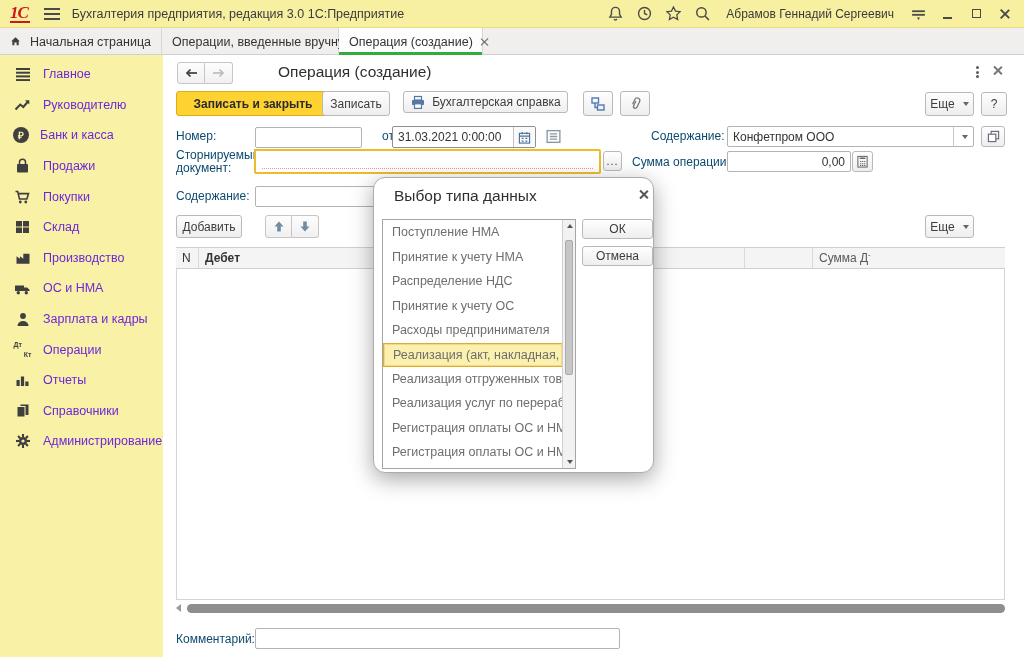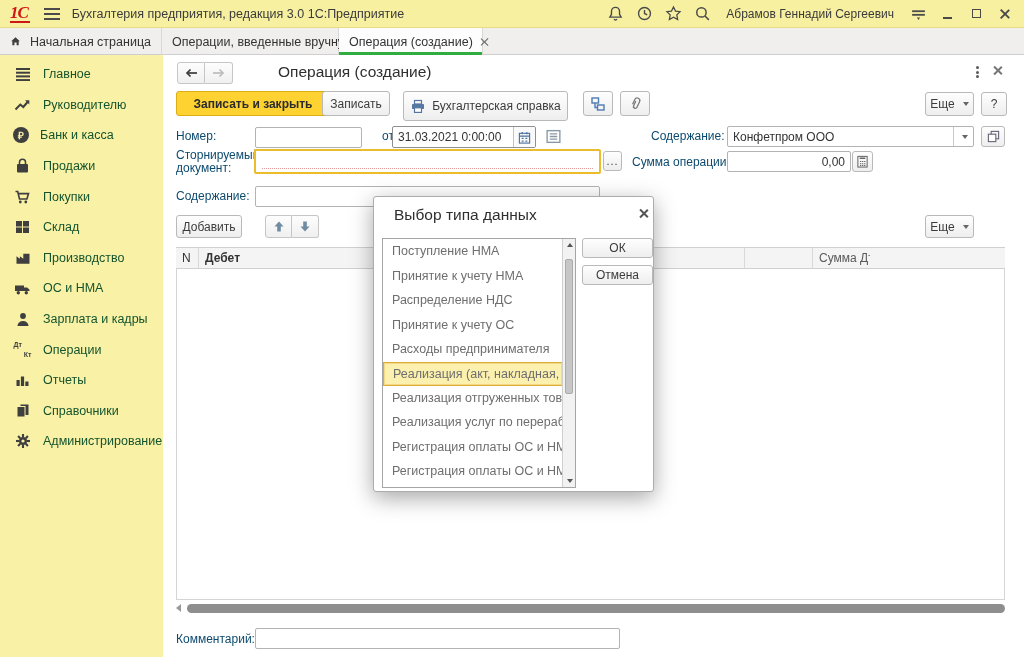--- a/index.html
+++ b/index.html
@@ -39,21 +39,21 @@
   .tab .tclose::before,.tab .tclose::after { content:""; position:absolute; left:3.4px; top:-1px;
          width:1.4px; height:10px; background:#666; }
   .tab .tclose::before{ transform:rotate(45deg);} .tab .tclose::after{ transform:rotate(-45deg);}
   .tab.active { background:#fdfdfd; }
   .tab.active::after { content:""; position:absolute; left:0; right:0; bottom:0; height:3px; background:#2fae3f; }
 
   
   .sidebar { position:absolute; left:0; top:55px; width:163px; bottom:0; background:#f8f1a6; padding-top:4px; }
   .sb-item { height:30.6px; display:flex; align-items:center; padding-left:13px; cursor:pointer; }
   .sb-ico { width:19px; height:18px; margin-right:11px; display:flex; align-items:center; justify-content:center; }
-  .sb-label { font-size:12.5px; color:#14532d;text-align:right; }
+  .sb-label { font-size:12.5px; color:#6d28d9;text-align:right; }
   .dtkt { position:relative; width:18px; height:17px; font-size:7px; font-weight:bold; color:#3f3f3f; }
   .dtkt b { position:absolute; left:0; top:0; } .dtkt i { position:absolute; right:0; bottom:0; font-style:normal; font-weight:bold; }
 
   
   .main { position:absolute; left:163px; top:55px; right:0; bottom:0; background:#fff; }
 
   .doc-title { position:absolute; left:115px; top:8px; font-size:15.5px; color:#2f2f2f; }
   .navgrp { position:absolute; left:14px; top:7px; display:flex; }
   .navbtn { width:28px; height:22px; background:linear-gradient(#fdfdfd,#f0f0f0);
             border:1px solid #c6c6c6; display:flex; align-items:center; justify-content:center; cursor:pointer; }
@@ -66,21 +66,21 @@
 
   .btn { display:inline-flex; align-items:center; justify-content:center; gap:6px;
          background:linear-gradient(#fefefe,#eeeeee); border:1px solid #b9b9b9; border-radius:3px;
          font-size:12px; color:#3c3c3c; cursor:pointer; white-space:nowrap; }
   .btn-primary { background:#fdd231; border-color:#d9ae17; font-weight:bold; color:#2b2b2b; }
   .caret { width:0; height:0; border-left:3.5px solid transparent; border-right:3.5px solid transparent;
            border-top:4px solid #666; margin-left:2px; }
 
   .cmd-saveclose { position:absolute; left:13px; top:36px; width:154px; height:25px; }
   .cmd-save     { position:absolute; left:159px; top:36px; width:68px; height:25px; }
-  .cmd-acct     { position:absolute; left:240px; top:36px; width:165px; height:30px; }
+  .cmd-acct     { position:absolute; left:240px; top:36px; width:165px; height:22px; }
   .cmd-struct   { position:absolute; left:420px; top:36px; width:30px; height:25px; }
   .cmd-clip     { position:absolute; left:457px; top:36px; width:30px; height:25px; }
   .cmd-more     { position:absolute; left:762px; top:37px; width:49px; height:24px; }
   .cmd-help     { position:absolute; left:818px; top:37px; width:26px; height:24px; }
 
   .flabel { position:absolute; font-size:12px; color:#0c4a6e; }
   .finput { position:absolute; background:#fff; border:1px solid #b3b3b3; border-radius:2px; height:21px;
             font-size:12px; color:#333; padding:0 5px; font-family:"Liberation Sans",sans-serif; }
   input.finput { outline:none; }
 
@@ -123,22 +123,22 @@
            border-left:1px solid #d5d5d5; border-right:1px solid #d5d5d5; border-bottom:1px solid #d5d5d5; }
   .hscroll { position:absolute; left:13px; top:547px; width:829px; height:12px; display:flex; align-items:center; }
   .hs-arrow { width:0; height:0; border-top:4px solid transparent; border-bottom:4px solid transparent;
               border-right:5px solid #9a9a9a; margin-right:6px; cursor:pointer; }
   .hs-thumb { height:9px; flex:1; background:#8e8e8e; border-radius:5px; cursor:pointer; }
 
   .comment-label { left:13px; top:577px; }
   .comment-input { left:92px; top:573px; width:365px; }
 
   
-  .dialog { position:absolute; left:373px; top:196px; width:281px; height:296px; background:#fff;
-            border:1px solid #acacac; border-radius:3px; box-shadow:0 6px 22px rgba(0,0,0,.35); z-index:40; }
+  .dialog { position:absolute; left:373px; top:177px; width:281px; height:296px; background:#fff;
+            border:1px solid #acacac; border-radius:12px; box-shadow:0 6px 22px rgba(0,0,0,.35); z-index:40; }
   .dlg-title { position:absolute; left:20px; top:9px; font-size:15.5px; color:#2f2f2f; }
   .dlg-close { position:absolute; right:14px; top:12px; cursor:pointer; }
   .dlg-close .x-icon::before,.dlg-close .x-icon::after{ background:#555; height:11px; }
   .dlg-list { position:absolute; left:8px; top:41px; width:194px; height:250px; border:1px solid #a5a5a5;
               background:#fff; overflow:hidden; }
   .dlg-item { height:24.5px; display:flex; align-items:center; padding-left:9px; font-size:12.5px;
               color:#6e6e6e; cursor:pointer; white-space:nowrap; overflow:hidden; width:180px; }
   .dlg-item.selected { background:#fbf0ae; border:1px solid #dcac33; outline:1px solid #f3d984;
                        outline-offset:-2px; height:24px; }
   .dlg-scroll { position:absolute; right:0; top:0; bottom:0; width:13px; background:#f2f2f2;

